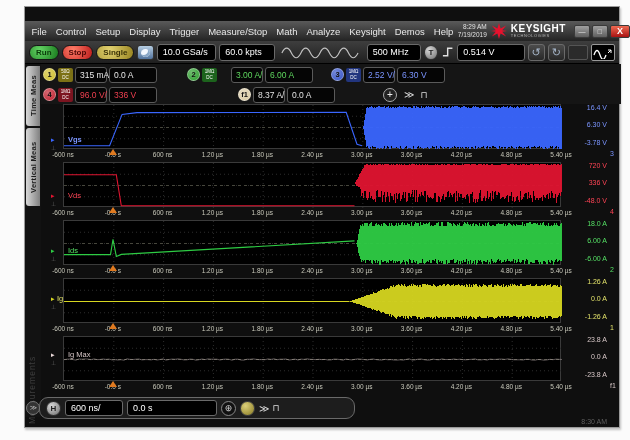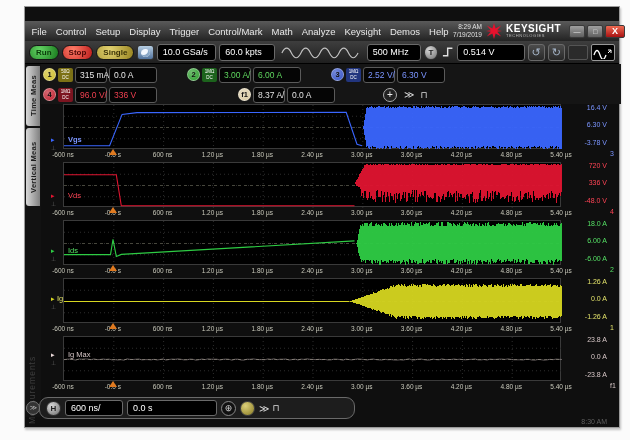--- a/index.html
+++ b/index.html
@@ -132,21 +132,21 @@
   <div class="window">
 
 
     <div class="menubar">
       <div class="menu-items">
           <span class="menu-item">File</span>
           <span class="menu-item">Control</span>
           <span class="menu-item">Setup</span>
           <span class="menu-item">Display</span>
           <span class="menu-item">Trigger</span>
-          <span class="menu-item">Control/Mark</span>
+          <span class="menu-item">Measure/Stop</span>
           <span class="menu-item">Math</span>
           <span class="menu-item">Analyze</span>
           <span class="menu-item">Keysight</span>
           <span class="menu-item">Demos</span>
           <span class="menu-item">Help</span>
         </div>
       <div class="menu-right">
         <div class="clock">
           <div>8:29 AM</div>
           <div>7/19/2019</div>
@@ -207,21 +207,21 @@
             </div>
             <div class="chfield scale" style="color: rgb(232, 232, 232);">315 mA/</div>
             <div class="chfield offset" style="color: rgb(232, 232, 232);">0.0 A</div>
           </div>
           <div class="chgroup" style="left: 146px;">
             <div class="chcircle" style="background: radial-gradient(circle at 35% 30%, rgba(255, 255, 255, 0.333), transparent), rgb(45, 158, 45);">2</div>
             <div class="chbadge" style="background: rgb(28, 99, 28);">
               <div>1MΩ</div>
               <div>DC</div>
             </div>
-            <div class="chfield scale" style="color: rgb(95, 215, 95);">3.00 A/</div>
+            <div class="chfield scale" style="color: rgb(95, 215, 95); margin-left: 12px;">3.00 A/</div>
             <div class="chfield offset" style="color: rgb(95, 215, 95);">6.00 A</div>
           </div>
           <div class="chgroup" style="left: 290px;">
             <div class="chcircle" style="background: radial-gradient(circle at 35% 30%, rgba(255, 255, 255, 0.333), transparent), rgb(52, 82, 200);">3</div>
             <div class="chbadge" style="background: rgb(34, 53, 126);">
               <div>1MΩ</div>
               <div>DC</div>
             </div>
             <div class="chfield scale" style="color: rgb(123, 149, 255);">2.52 V/</div>
             <div class="chfield offset" style="color: rgb(123, 149, 255);">6.30 V</div>

